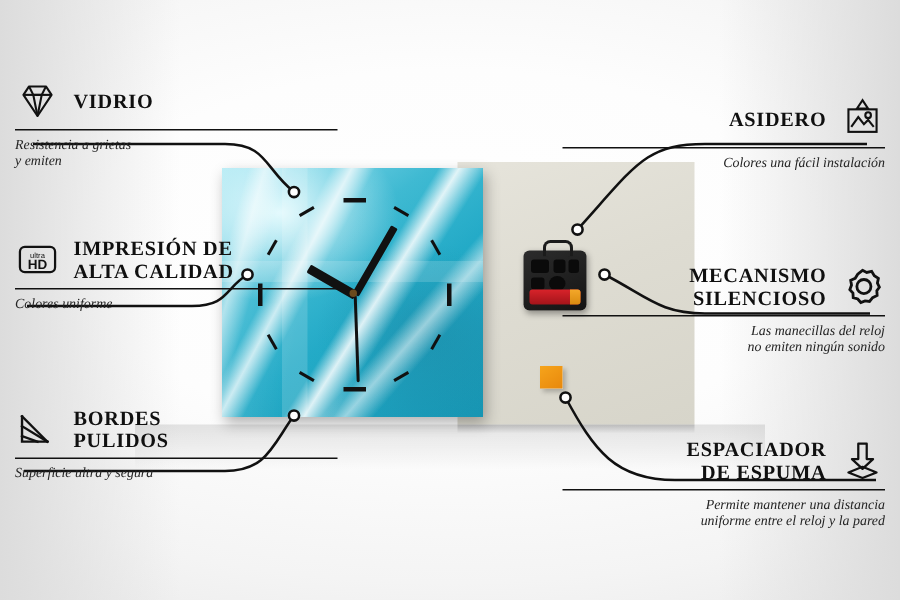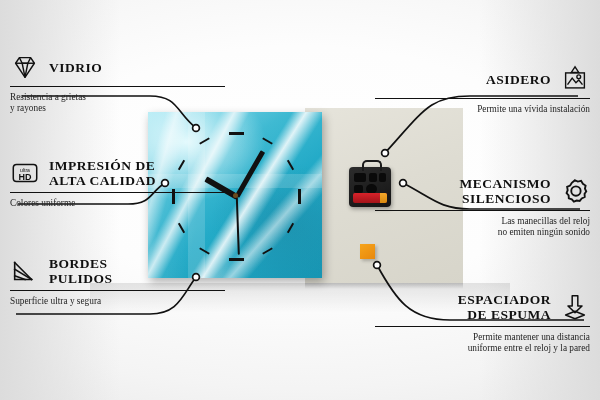--- a/index.html
+++ b/index.html
@@ -94,23 +94,23 @@
   .feature.right .f-head{flex-direction:row-reverse;}
   .f-title{
     font-family:"Liberation Serif", serif;
     font-weight:bold;font-size:13.5px;line-height:15px;letter-spacing:.5px;
     color:#101010;text-transform:uppercase;
   }
   .f-icon{width:30px;height:30px;flex:0 0 30px;color:#111;}
   .f-rule{height:1px;background:#111;margin:4px 0 5px 0;}
   .f-desc{
     font-family:"Liberation Serif", serif;
-    font-size:9.3px;line-height:11.4px;color:#242424;
-  }
-  .f1{top:52px;} .f2{top:158px;} .f3{top:256px;}
+    font-size:9.3px;line-height:11.4px;color:#242424;font-style:italic;
+  }
+  .f1{top:52px;} .f2{top:158px;} .f3{top:271px;}
   .r1{top:48px;} .r2{top:160px;} .r3{top:276px;}
 </style>
 </head>
 <body>
 
 <div id="stage">
 
   <div id="vign-l"></div>
   <div id="vign-r"></div>
 
@@ -186,21 +186,21 @@
             <path d="M22 6 L19 12 L16 27"></path>
           <path d="M13 12 H19"></path>
         </g>
       </svg>
       <div>
         <div class="f-title">VIDRIO</div>
       </div>
     </div>
     <div class="f-rule"></div>
     <div class="f-desc">Resistencia a grietas</div>
-    <div class="f-desc">y rayones</div>
+    <div class="f-desc">y emiten</div>
   </div>
 
   <div class="feature left f2">
     <div class="f-head">
       <svg class="f-icon" viewBox="0 0 32 32">
         <rect x="3.5" y="7" width="25" height="18" rx="3.5" fill="none" stroke="currentColor" stroke-width="1.6"></rect>
         <text x="16" y="15.2" text-anchor="middle" font-family="Liberation Sans, sans-serif" font-size="5.4" fill="currentColor">ultra</text>
         <text x="16" y="23" text-anchor="middle" font-family="Liberation Sans, sans-serif" font-size="9.6" font-weight="bold" fill="currentColor">HD</text>
       </svg>
       <div>
@@ -239,21 +239,21 @@
           <rect x="6" y="9.5" width="20" height="16"></rect>
           <path d="M8 22 L13 15 L17 20 L20 17 L24 22"></path>
           <circle cx="20" cy="13.6" r="2"></circle>
         </g>
       </svg>
       <div>
         <div class="f-title">ASIDERO</div>
       </div>
     </div>
     <div class="f-rule"></div>
-    <div class="f-desc">Permite una vívida instalación</div>
+    <div class="f-desc">Colores una fácil instalación</div>
   </div>
 
   <div class="feature right r3">
     <div class="f-head">
       <svg class="f-icon" viewBox="0 0 32 32">
         <g fill="none" stroke="currentColor" stroke-width="1.6" stroke-linejoin="round">
           <path d="M13 4 H19 V15 H23.5 L16 22 L8.5 15 H13 Z"></path>
           <path d="M6 24.5 L16 20.5 L26 24.5 L16 28.5 Z"></path>
         </g>
       </svg>

